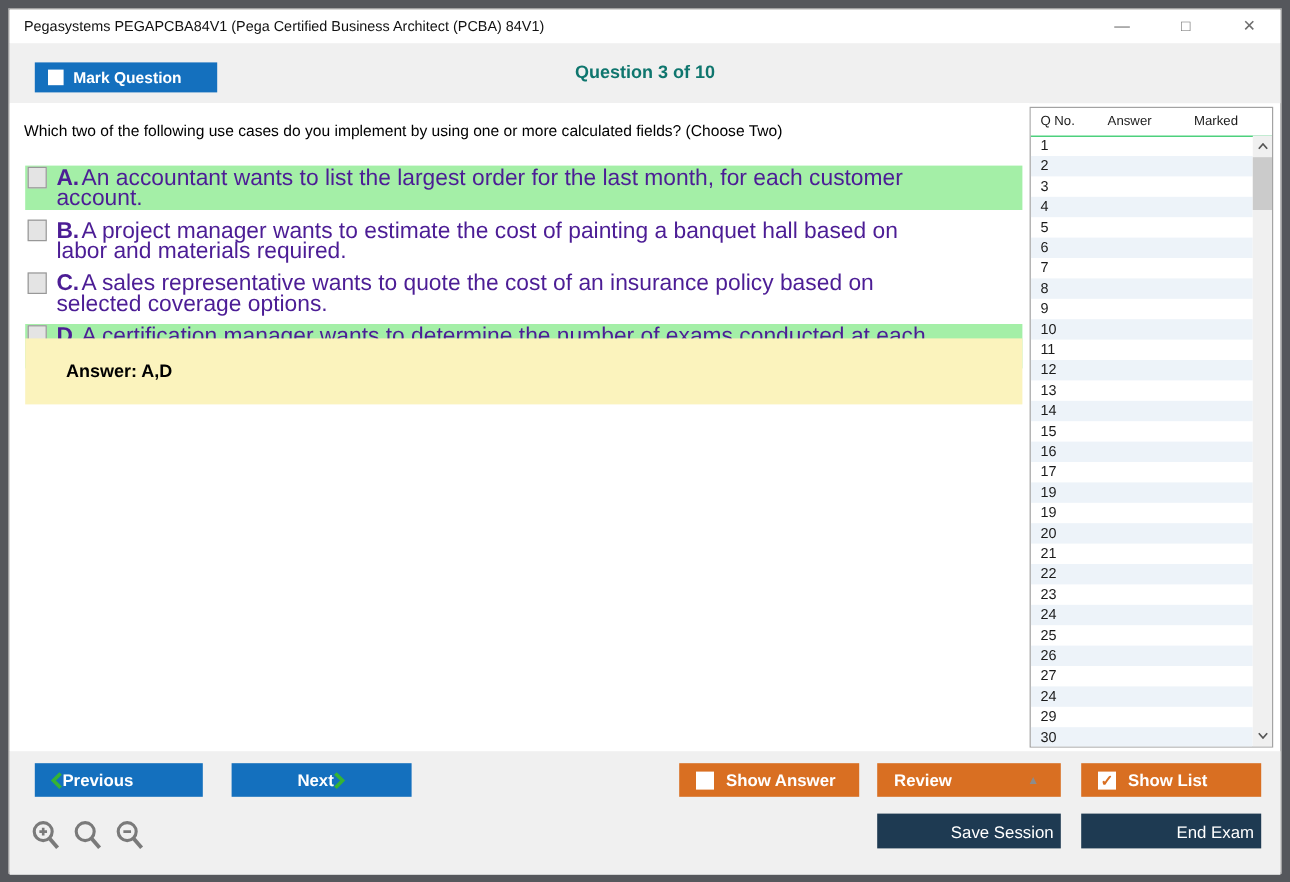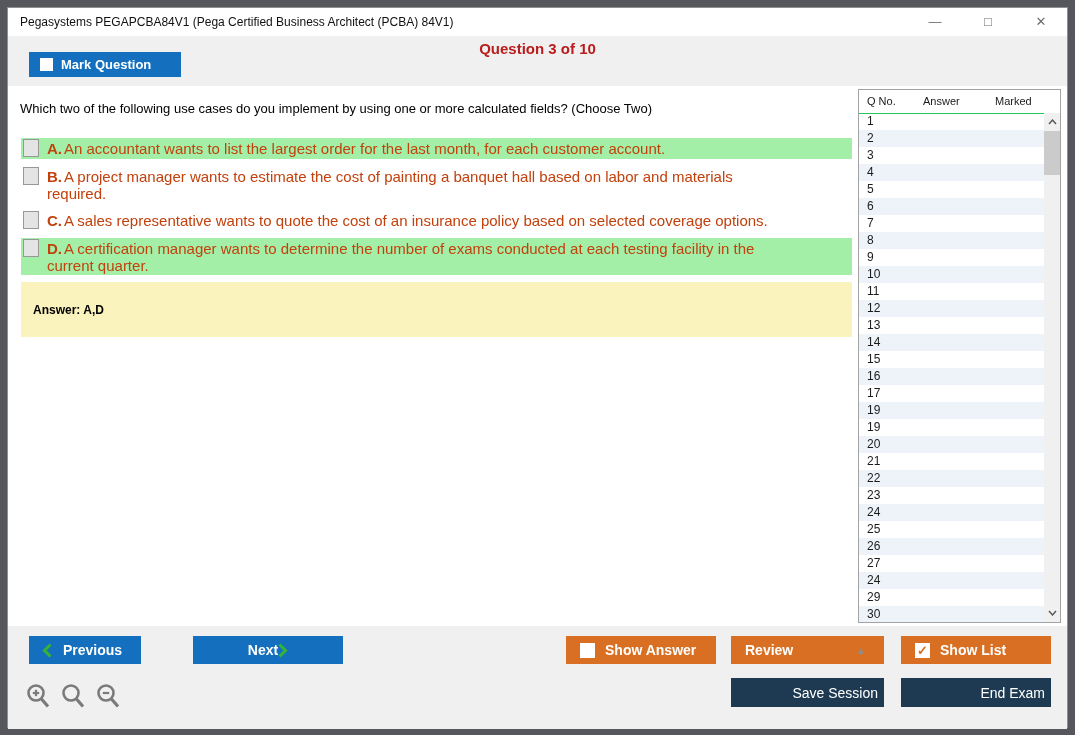--- a/index.html
+++ b/index.html
@@ -16,51 +16,51 @@
   
   .titlebar{position:absolute;left:0;top:0;right:0;height:28px;background:#fff}
   .title{position:absolute;left:12px;top:0;line-height:28px;font-size:12px;color:#111;white-space:nowrap}
   .win-controls{position:absolute;right:18px;top:0;height:28px;display:flex;gap:37px;align-items:center;color:#6e6e6e;font-size:13px}
   .win-btn{width:16px;text-align:center;cursor:pointer;line-height:16px}
   
   .toolbar{position:absolute;left:0;top:28px;right:0;height:50px;background:#F0F0F0}
   .mark-btn{position:absolute;left:21px;top:16px;width:152px;height:25px;background:#1470BE;color:#fff;
     display:flex;align-items:center;gap:8px;padding-left:11px;box-sizing:border-box;font-weight:bold;font-size:13px;border:none;cursor:pointer}
   .mark-cb{width:13px;height:13px;background:#fff;flex:0 0 13px}
-  .q-counter{position:absolute;left:0;right:0;top:4px;text-align:center;font-weight:bold;font-size:15px;color:#b91c1c}
+  .q-counter{position:absolute;left:0;right:0;top:16px;text-align:center;font-weight:bold;font-size:15px;color:#0f766e}
   
   .main{position:absolute;left:0;top:78px;width:850px;height:540px;background:#fff}
   .q-text{position:absolute;left:12px;top:15px;font-size:13px;color:#000;width:834px}
   .options{position:absolute;left:13px;top:52px;width:831px}
   .option{display:flex;align-items:flex-start;min-height:21px;margin-bottom:7px;padding:1px 0;box-sizing:border-box;cursor:pointer}
   .option.highlighted{background:#A4EFA7}
   .cb{flex:0 0 16px;height:18px;background:#E4E4E4;border:1px solid #989898;margin:0 8px 0 2px;box-sizing:border-box;cursor:pointer}
-  .opt-body{font-size:15px;line-height:17px;max-width:732px;padding-top:1px;color:#c2410c}
+  .opt-body{font-size:19px;line-height:17px;max-width:732px;padding-top:1px;color:#4c1d95}
   .opt-letter{margin-right:2px;font-weight:bold}
   .answer-box{position:absolute;left:13px;top:196px;width:831px;height:55px;background:#FBF3BD;display:flex;align-items:center}
-  .answer-text{font-size:12px;font-weight:bold;margin-left:12px;color:#000}
+  .answer-text{font-size:15px;font-weight:bold;margin-left:34px;color:#000}
   
   .sidebar{position:absolute;left:850px;top:81px;width:203px;height:534px;background:#fff;border:1px solid #a3a3a3;box-sizing:border-box}
   .sb-header{position:relative;height:23px;border-bottom:1px solid #22c55e;font-size:11px;color:#1b1b1b;background:#fff}
   .sb-header span{position:absolute;top:5px}
   .h-qno{left:8px}.h-answer{left:64px}.h-marked{left:136px}
   .sb-list{position:absolute;left:0;top:23px;right:16px;bottom:0;overflow:hidden}
   .qrow{height:17px;line-height:17px;font-size:12px;padding-left:8px;color:#1b1b1b;cursor:pointer}
   .qrow:nth-child(even){background:#EDF3F9}
   .sb-scroll{position:absolute;top:23px;right:0;bottom:0;width:16px;background:#F0F0F0;cursor:pointer}
   .scroll-btn{position:absolute;left:0;width:16px;height:16px;display:flex;align-items:center;justify-content:center;cursor:pointer}
   .scroll-up{top:1px}.scroll-down{bottom:1px}
   .scroll-thumb{position:absolute;left:0;top:18px;width:16px;height:44px;background:#CBCBCB;cursor:grab}
   
   .footer{position:absolute;left:0;top:618px;right:0;height:103px;background:#F0F0F0}
   .btn{position:absolute;height:28px;border:none;color:#fff;font-size:14px;font-weight:bold;display:flex;align-items:center;box-sizing:border-box;cursor:pointer}
   .btn-blue{background:#1470BE}
   .btn-orange{background:#D96F22}
   .btn-navy{background:#1E3A52;font-weight:normal;justify-content:flex-end;height:29px}
-  .prev{left:21px;top:10px;width:112px;padding-left:13px;gap:11px}
+  .prev{left:21px;top:10px;width:140px;padding-left:13px;}
   .next{left:185px;top:10px;width:150px;justify-content:center;}
   .show-answer{left:558px;top:10px;width:150px;padding-left:14px;gap:10px}
   .review{left:723px;top:10px;width:153px;padding-left:14px}
   .review .arrow{margin-left:auto;margin-right:12px;color:#8C8C8C;font-size:10px;font-weight:normal}
   .show-list{left:893px;top:10px;width:150px;padding-left:14px;gap:10px}
   .save{left:723px;top:52px;width:153px}
   .end{left:893px;top:52px;width:150px}
   .fcb{width:15px;height:15px;background:#fff;flex:0 0 15px;display:flex;align-items:center;justify-content:center;
     font-size:13px;line-height:15px;color:#D96F22;font-weight:bold}
   .zoom-icons{position:absolute;left:18px;top:57px;display:flex;gap:9px;align-items:center}

